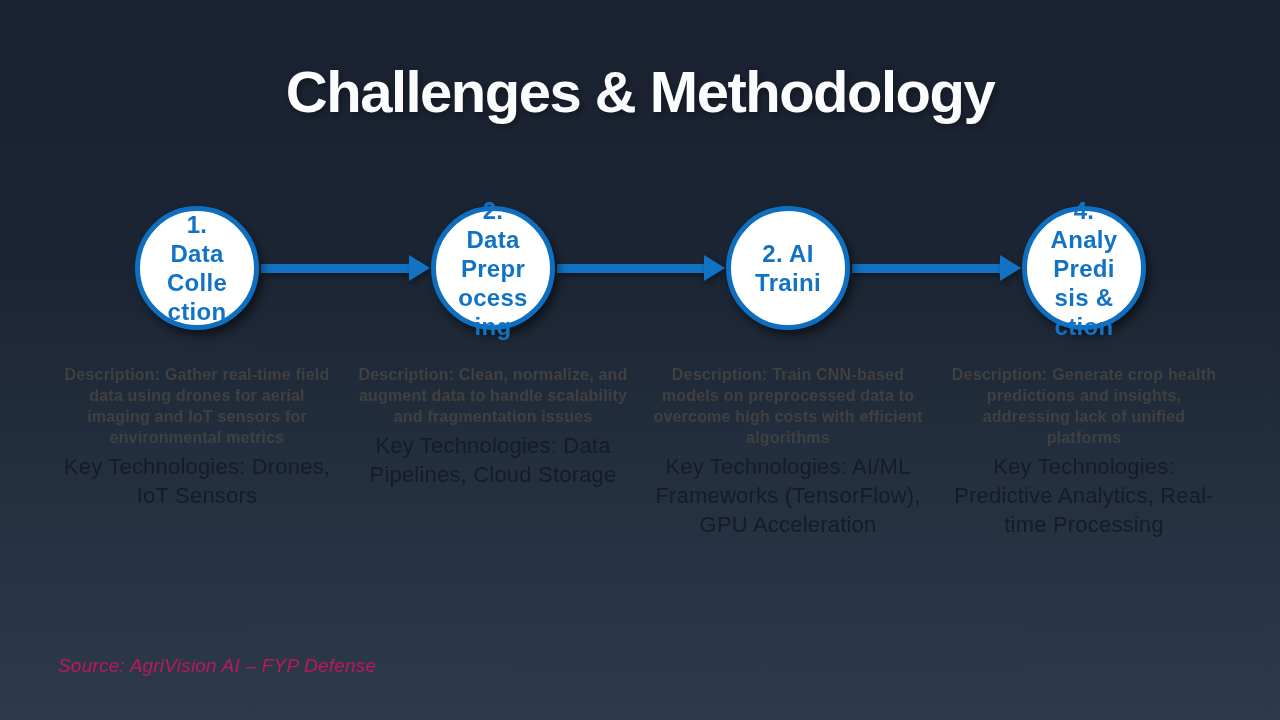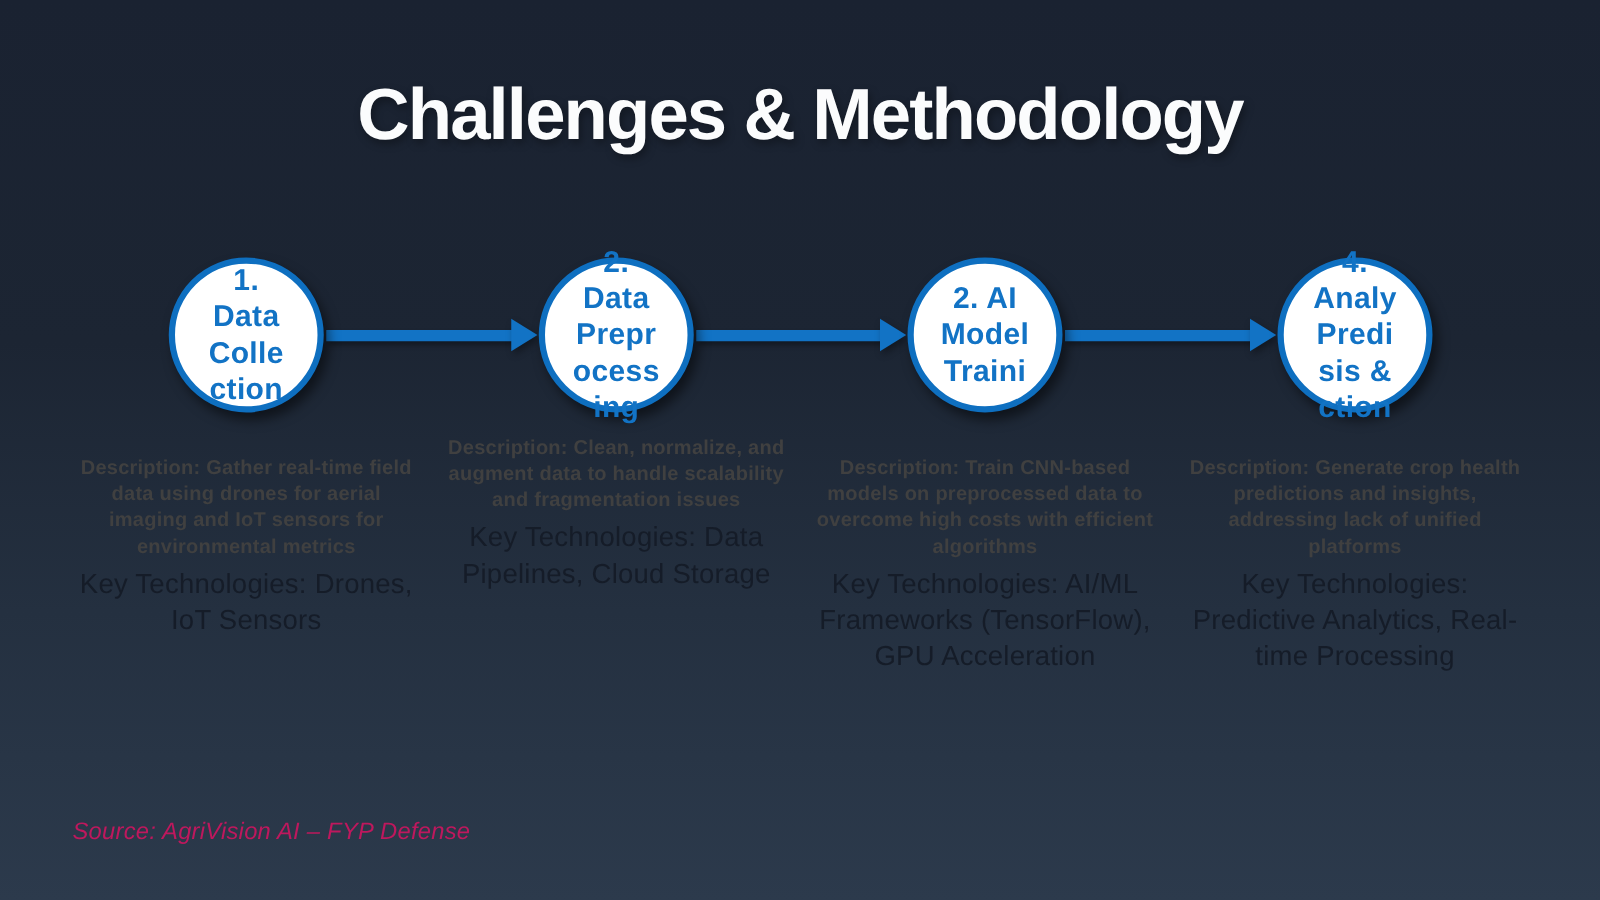--- a/index.html
+++ b/index.html
@@ -115,32 +115,31 @@
         <div class="head" style="left: 409px; top: 255px;"></div>
       </div>
   <div class="circle" style="left: 431px; top: 206px;"></div>
   <div class="circle-label" aria-label="2. Data Preprocessing" style="left: 493px; top: 268px;">
         <div>2.</div>
         <div>Data</div>
         <div>Prepr</div>
         <div>ocess</div>
         <div>ing</div>
       </div>
-  <div class="detail-col" style="left: 354px; top: 348px;">
+  <div class="detail-col" style="left: 354px; top: 364px;">
     <div class="desc">Description: Clean, normalize, and augment data to handle scalability and fragmentation issues</div>
     <div class="keytech">Key Technologies: Data Pipelines, Cloud Storage</div>
   </div>
 <div class="arrow">
         <div class="shaft" style="left: 557px; top: 264px; width: 150px;"></div>
         <div class="head" style="left: 704px; top: 255px;"></div>
       </div>
   <div class="circle" style="left: 726px; top: 206px;"></div>
   <div class="circle-label" aria-label="3. AI Model Training" style="left: 788px; top: 268px;">
         <div>2. AI</div>
-        <div>Model</div>
         <div>Traini</div>
       </div>
   <div class="detail-col" style="left: 649px; top: 364px;">
     <div class="desc">Description: Train CNN-based models on preprocessed data to overcome high costs with efficient algorithms</div>
     <div class="keytech">Key Technologies: AI/ML Frameworks (TensorFlow), GPU Acceleration</div>
   </div>
 <div class="arrow">
         <div class="shaft" style="left: 852px; top: 264px; width: 151px;"></div>
         <div class="head" style="left: 1000px; top: 255px;"></div>
       </div>

